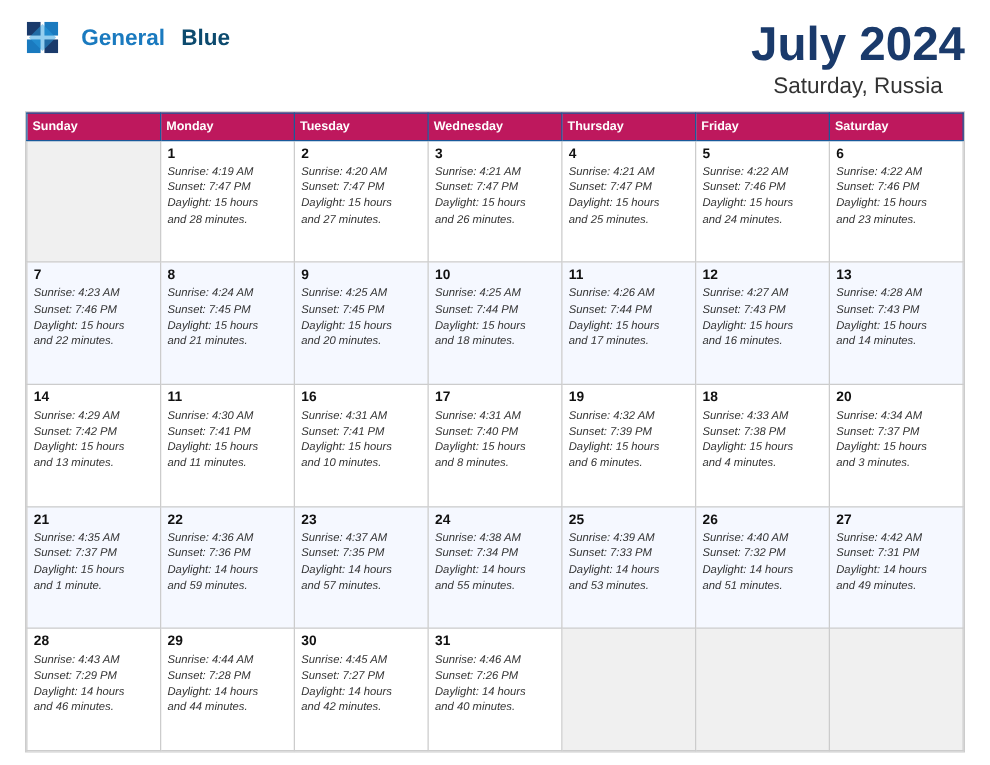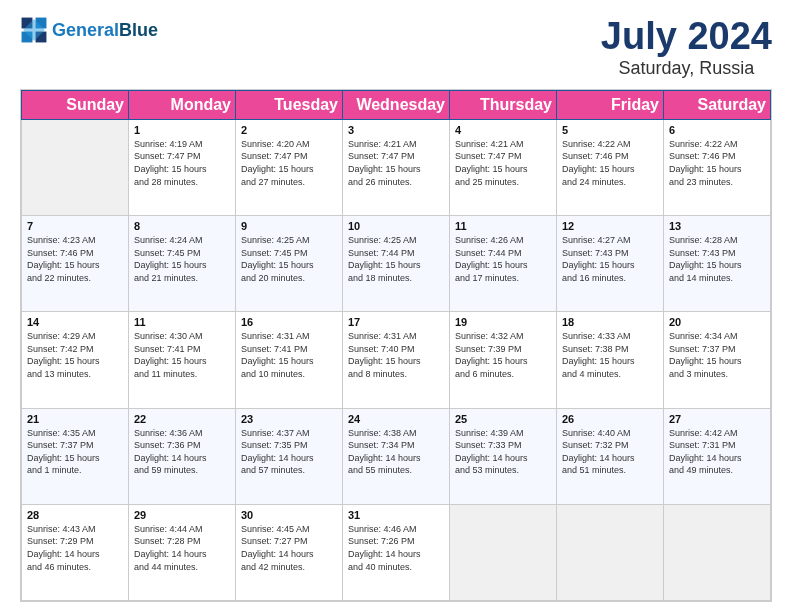--- a/index.html
+++ b/index.html
@@ -28,20 +28,21 @@
       align-items: center;
       gap: 4px;
     }
     .logo-text {
       font-size: 18px;
       font-weight: bold;
       color: #1a3a6b;
     }
     .logo-text span {
       color: #1a7abf;
+      margin-left: 13px;
     }
     .logo-icon {
       width: 28px;
       height: 28px;
     }
     .title-block {
       text-align: center;
     }
     .main-title {
       font-size: 38px;
@@ -58,26 +59,26 @@
       border: 1px solid #ccc;
       border-collapse: collapse;
       width: 100%;
     }
     .calendar table {
       width: 100%;
       border-collapse: collapse;
       height: 100%;
     }
     .calendar thead tr th {
-      background: #ec4899;
+      background: #be185d;
       color: #fff;
-      font-size: 16px;
+      font-size: 10px;
       font-weight: bold;
       padding: 5px 4px;
-      text-align: right;
+      text-align: left;
       border: 1px solid #1a5a9a;
     }
     .calendar tbody tr td {
       border: 1px solid #ccc;
       vertical-align: top;
       padding: 4px 5px;
       font-size: 9.5px;
       color: #222;
       width: calc(100% / 7);
     }
@@ -85,20 +86,21 @@
       font-size: 11px;
       font-weight: bold;
       color: #111;
       display: block;
       margin-bottom: 2px;
     }
     .day-info {
       font-size: 9px;
       color: #333;
       line-height: 1.4;
+      font-style: italic;
     }
     .empty-cell {
       background: #f9f9f9;
     }
     tbody tr:nth-child(even) td {
       background: #f5f8ff;
     }
     tbody tr:nth-child(odd) td {
       background: #ffffff;
     }

